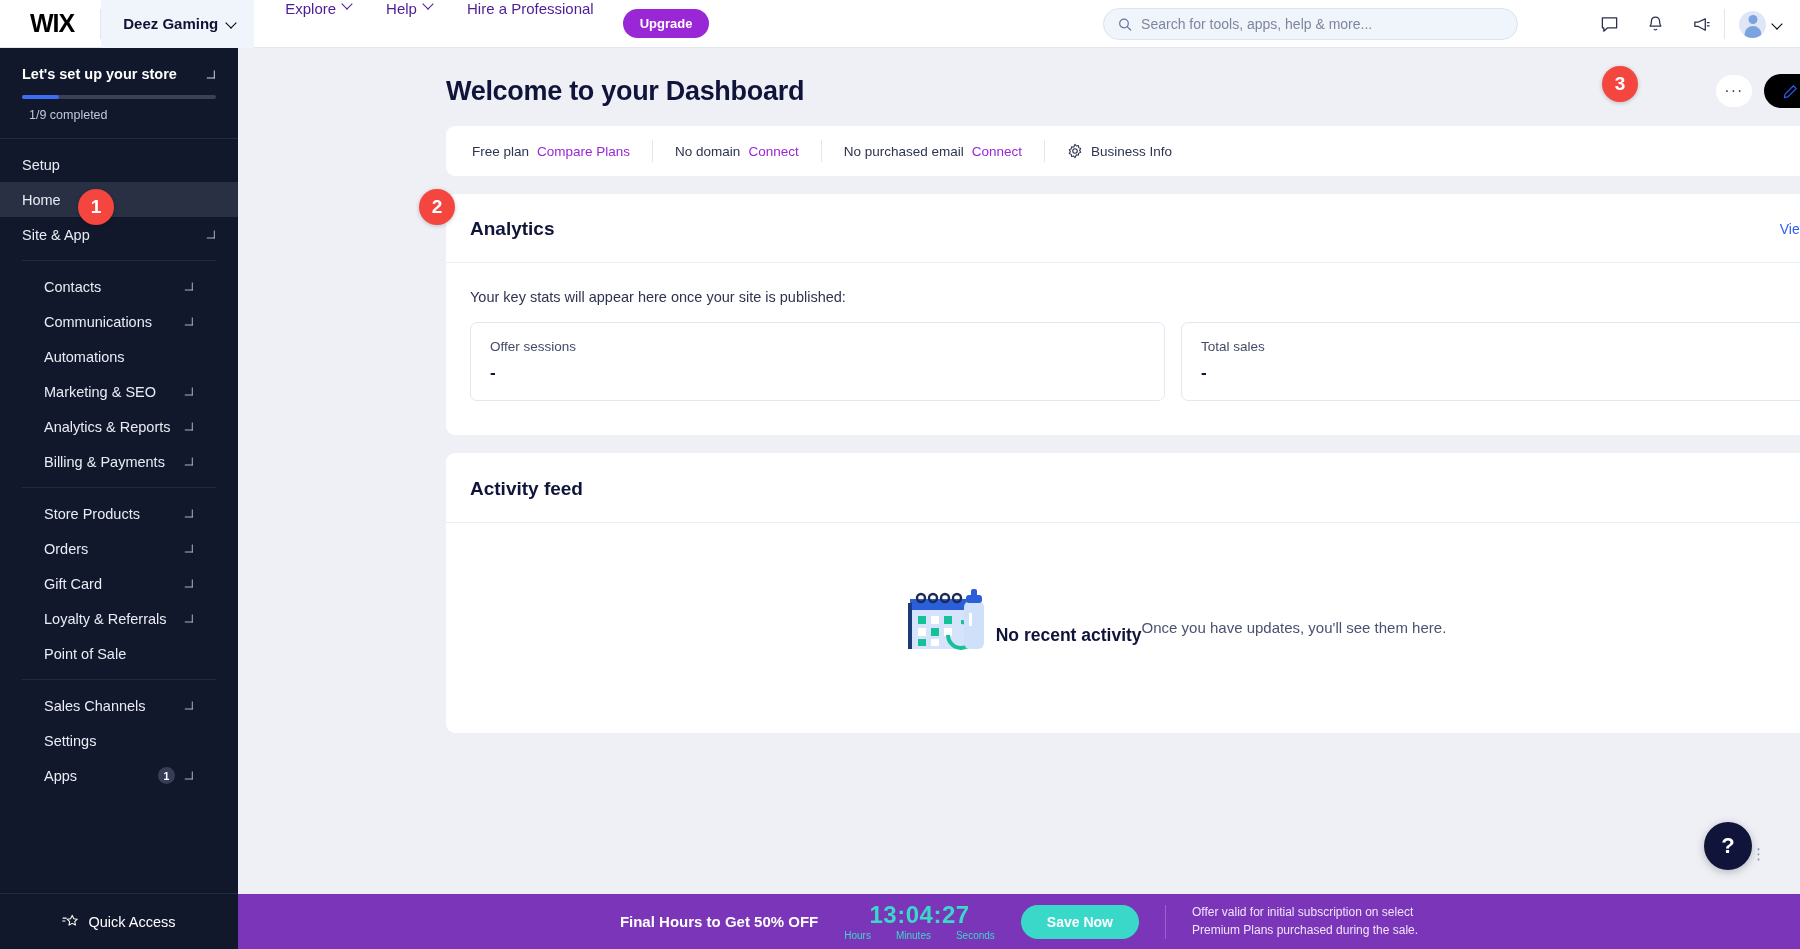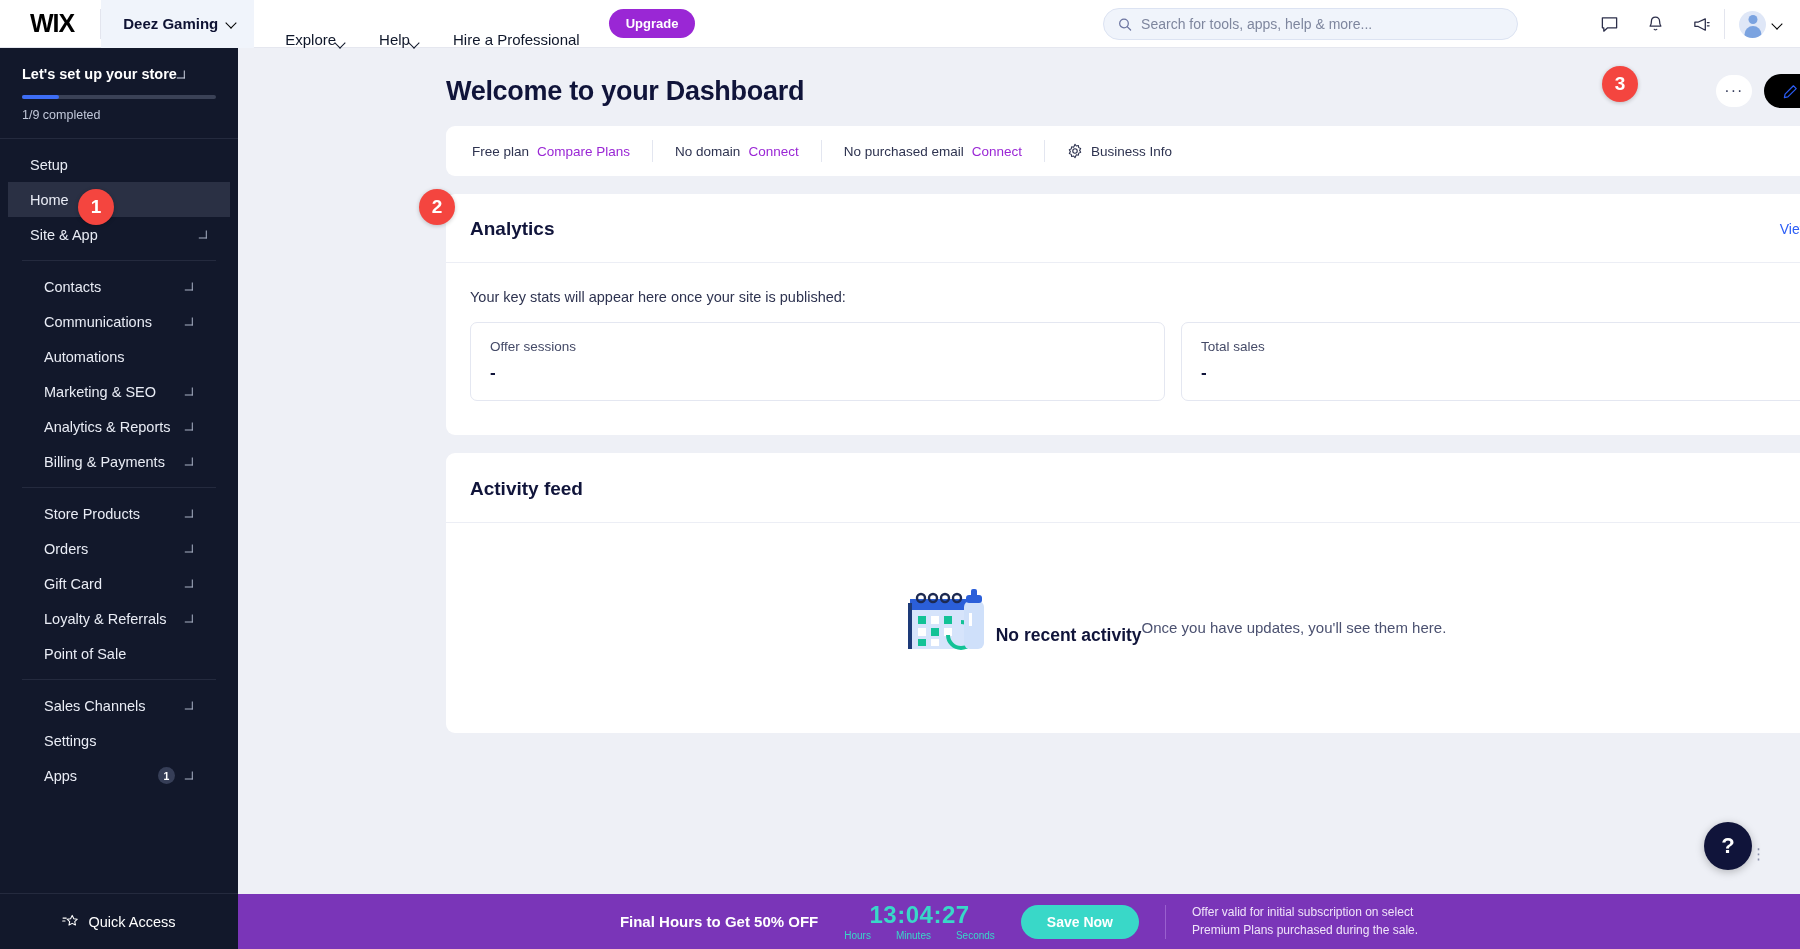--- a/index.html
+++ b/index.html
@@ -23,22 +23,22 @@
   }
   .topdiv { width: 1px; height: 30px; background: #e3e5ee; }
   .site-selector {
     display: flex; align-items: center; gap: 9px;
     background: #f0f4fb; height: 48px; padding: 0 18px 0 22px;
     cursor: pointer;
   }
   .site-selector .nm { font-size: 15px; font-weight: bold; color: #0e1233; }
   .nav-items { display: flex; align-items: center; gap: 0; margin-left: 14px; }
   .nav-item {
-    display: flex; align-items: flex-end; 
-    font-size: 15px; color: #0f172a; padding: 0 17px; height: 48px;
+    display: flex; align-items: flex-start; gap: 7px;
+    font-size: 15px; color: #4c1d95; padding: 0 17px; height: 48px;
     cursor: pointer;
   }
   .chev { display:inline-block; width: 9px; height: 9px; position: relative; }
   .chev::after{
     content:""; position:absolute; left:0; top:0;
     width:7px; height:7px; border-right:1.6px solid currentColor;
     border-bottom:1.6px solid currentColor; transform: rotate(45deg);
   }
   .upgrade-btn {
     background: #9a27d5; color: #fff; font-size: 13px; font-weight: bold;
@@ -74,28 +74,28 @@
     content:""; position:absolute; left:50%; top:15px; transform:translateX(-50%);
     width:17px; height:13px; border-radius:9px 9px 0 0; background:#7ba3e0;
   }
 
   
   .sidebar {
     position: absolute; top: 48px; left: 0; width: 238px; height: 901px;
     background: #12182b; color: #fff; z-index: 30;
   }
   .setup-block { padding: 18px 22px 16px 22px; border-bottom: 1px solid #242a3e; }
-  .setup-head { display:flex; align-items:center; justify-content: flex-start; cursor:pointer; }
+  .setup-head { display:flex; align-items:center; justify-content: space-between; cursor:pointer; }
   .setup-title { font-size: 14.5px; font-weight: bold; color: #fff; }
   .setup-chev { color:#cdd3e3; }
   .progress-track { margin-top: 13px; height: 4px; border-radius: 3px; background:#3a4156; position:relative; }
   .progress-fill { position:absolute; left:0; top:0; height:4px; border-radius:3px; background:#3d6df5; width: 19%; }
-  .setup-sub { margin-top: 9px; font-size: 12.5px; color: #c2c8da; }
-
-  .nav-section { padding: 8px 8px; }
+  .setup-sub { margin-top: 9px; font-size: 12.5px; color: #c2c8da; margin-left: 7px; }
+
+  .nav-section { padding: 8px 0; }
   .nav-section + .nav-section { border-top: 1px solid #242a3e; margin: 0 22px; padding-left:0; padding-right:0;}
   .side-item {
     display:flex; align-items:center; justify-content: space-between;
     height: 35px; padding: 0 22px; font-size: 14.5px; color: #e9ecf5;
     cursor: pointer; position: relative;
   }
   .side-item.active { background: #2a3044; }
   .side-item .lbl { white-space: nowrap; }
   .side-item .rt { display:flex; align-items:center; gap:10px; color:#a9b1c6; }
   .cnt-badge {

